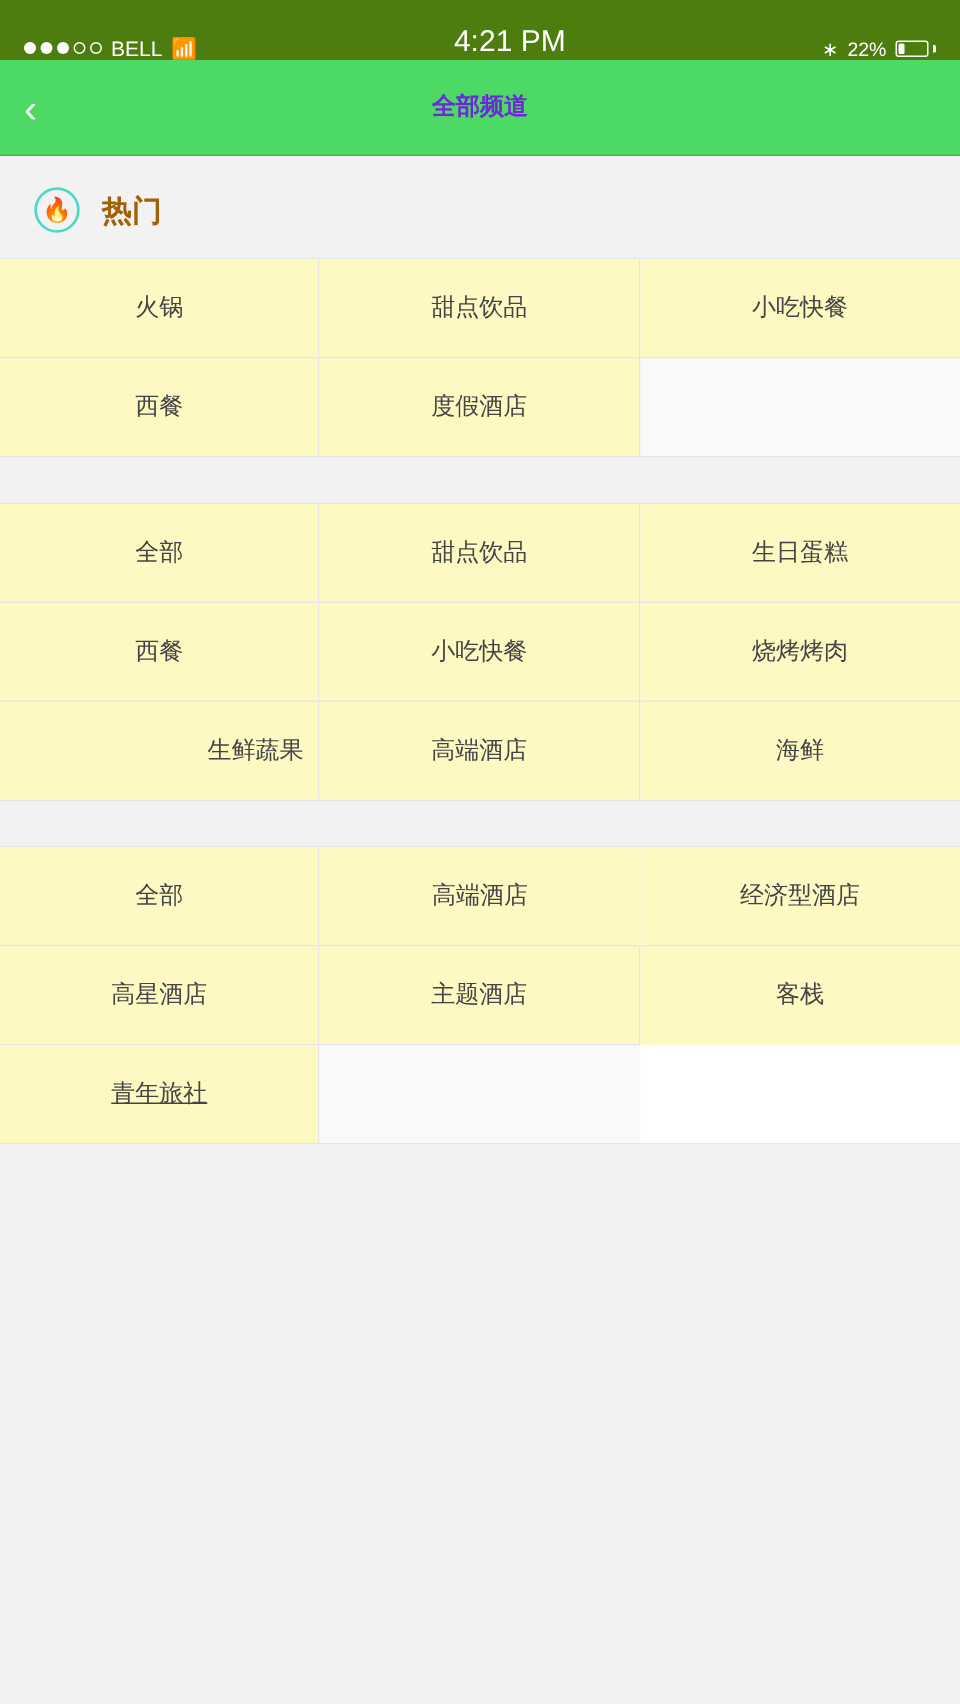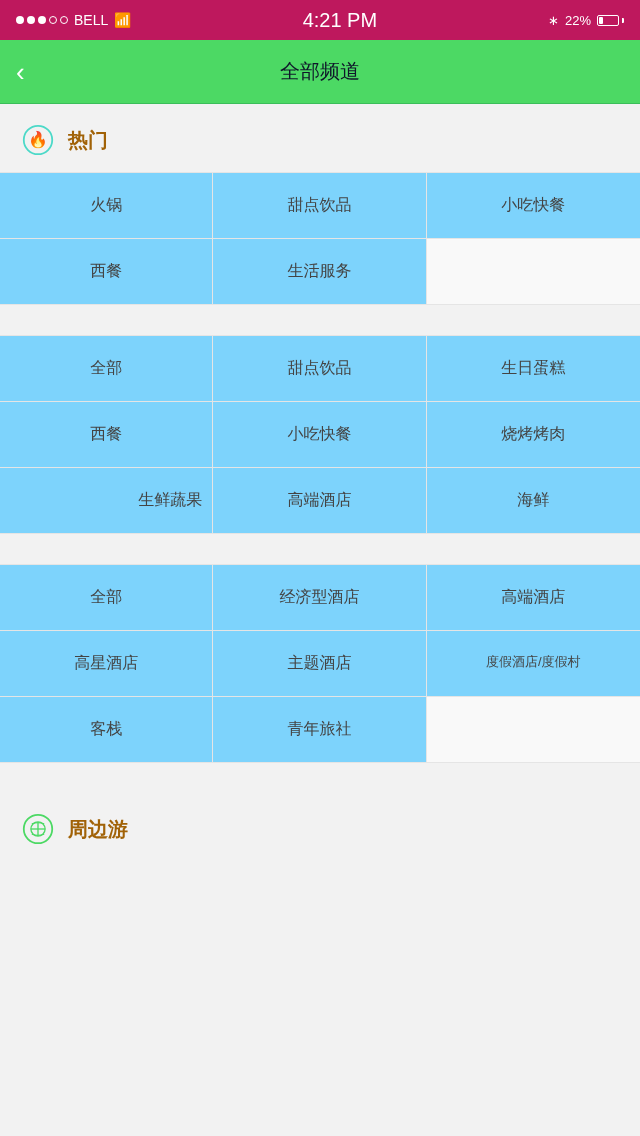--- a/index.html
+++ b/index.html
@@ -7,24 +7,24 @@
     body {
       font-family: -apple-system, "PingFang SC", "Microsoft YaHei", sans-serif;
       background: #f2f2f2;
       width: 640px;
       min-height: 1136px;
       overflow-x: hidden;
     }
 
     
     .status-bar {
-      background: #be185d;
+      background: #4d7c0f;
       height: 40px;
       display: flex;
-      align-items: center;
+      align-items: flex-end;
       justify-content: space-between;
       padding: 0 16px;
       color: #fff;
       font-size: 14px;
       font-weight: 500;
     }
     .status-left { display: flex; align-items: center; gap: 6px; }
     .status-center { font-size: 20px; font-weight: 500; }
     .status-right { display: flex; align-items: center; gap: 6px; font-size: 13px; }
 
@@ -63,23 +63,23 @@
     .back-btn {
       position: absolute;
       left: 16px;
       color: #fff;
       font-size: 26px;
       font-weight: 300;
       cursor: pointer;
       line-height: 1;
     }
     .nav-title {
-      color: #0f172a;
-      font-size: 20px;
-      font-weight: 400;
+      color: #6d28d9;
+      font-size: 16px;
+      font-weight: 700;
     }
 
     
     .content {
       background: #f2f2f2;
     }
 
     
     .section {
       background: #f2f2f2;
@@ -117,21 +117,21 @@
       grid-template-columns: repeat(3, 1fr);
     }
 
     .grid-item {
       padding: 22px 10px;
       text-align: center;
       font-size: 16px;
       color: #444;
       border-right: 1px solid #e5e5e5;
       border-bottom: 1px solid #e5e5e5;
-      background: #7dd3fc;
+      background: #fef9c3;
       cursor: pointer;
     }
     .grid-item:nth-child(3n) { border-right: none; }
     .grid-item:last-child { border-right: 1px solid #e5e5e5; }
     .grid-item.no-right { border-right: none; }
 
     
     .section-sep {
       height: 20px;
       background: #f2f2f2;
@@ -185,21 +185,21 @@
           <text x="18" y="24" text-anchor="middle" font-size="18" fill="#4cd9c8">🔥</text>
         </svg>
       </div>
       <span class="section-title">热门</span>
     </div>
     <div class="grid">
       <div class="grid-item">火锅</div>
       <div class="grid-item">甜点饮品</div>
       <div class="grid-item no-right">小吃快餐</div>
       <div class="grid-item" style="border-bottom:none;">西餐</div>
-      <div class="grid-item" style="border-bottom:none;">生活服务</div>
+      <div class="grid-item" style="border-bottom:none;">度假酒店</div>
       <div class="grid-item no-right" style="border-bottom:none; background:#f9f9f9;"></div>
     </div>
   </div>
 
   <div class="section-sep"></div>
 
   <div class="section">
     <div class="grid">
       <div class="grid-item">全部</div>
       <div class="grid-item">甜点饮品</div>
@@ -211,42 +211,26 @@
       <div class="grid-item" style="border-bottom:none;">高端酒店</div>
       <div class="grid-item no-right" style="border-bottom:none;">海鲜</div>
     </div>
   </div>
 
   <div class="section-sep"></div>
 
   <div class="section">
     <div class="grid">
       <div class="grid-item">全部</div>
+      <div class="grid-item no-right">高端酒店</div>
       <div class="grid-item">经济型酒店</div>
-      <div class="grid-item no-right">高端酒店</div>
       <div class="grid-item">高星酒店</div>
       <div class="grid-item">主题酒店</div>
-      <div class="grid-item no-right" style="font-size:13px;">度假酒店/度假村</div>
       <div class="grid-item" style="border-bottom:none;">客栈</div>
-      <div class="grid-item" style="border-bottom:none;">青年旅社</div>
+      <div class="grid-item" style="border-bottom:none;text-decoration:underline;">青年旅社</div>
       <div class="grid-item no-right" style="border-bottom:none; background:#f9f9f9;"></div>
     </div>
   </div>
 
   <div class="section-sep"></div>
 
-  <div class="section">
-    <div class="section-header">
-      <div class="section-icon icon-travel">
-        <svg viewBox="0 0 36 36" xmlns="http://www.w3.org/2000/svg">
-          <circle cx="18" cy="18" r="16" fill="none" stroke="#4cd964" stroke-width="2"></circle>
-          <circle cx="18" cy="18" r="8" fill="none" stroke="#4cd964" stroke-width="1.5"></circle>
-          <line x1="18" y1="10" x2="18" y2="26" stroke="#4cd964" stroke-width="1.5"></line>
-          <line x1="10" y1="18" x2="26" y2="18" stroke="#4cd964" stroke-width="1.5"></line>
-          <path d="M11 12 Q18 10 25 12" fill="none" stroke="#4cd964" stroke-width="1.2"></path>
-          <path d="M11 24 Q18 26 25 24" fill="none" stroke="#4cd964" stroke-width="1.2"></path>
-        </svg>
-      </div>
-      <span class="section-title">周边游</span>
-    </div>
-  </div>
 
 </div>
 
 </body></html>

